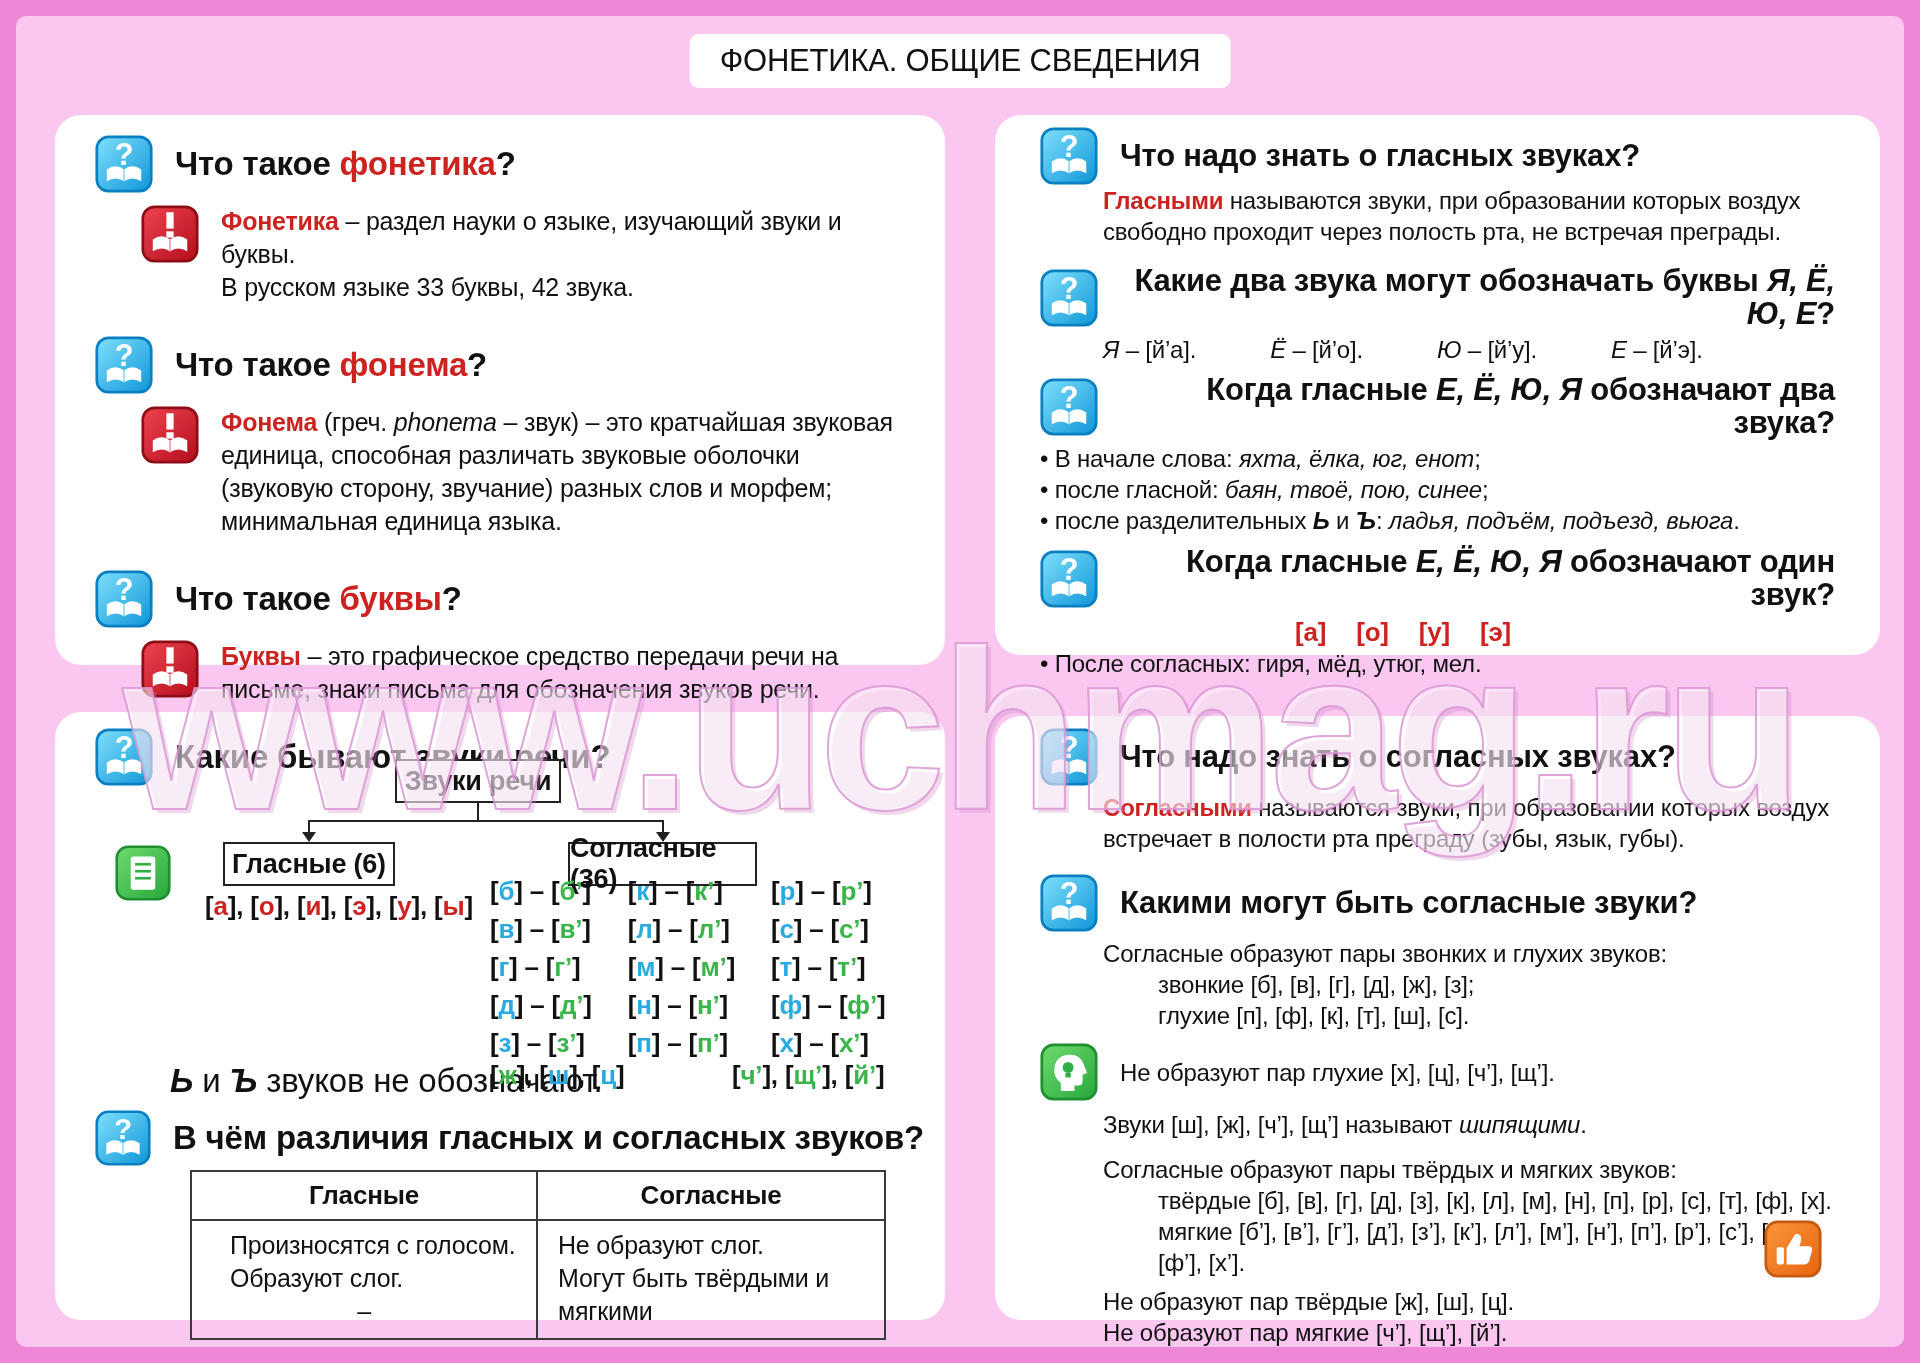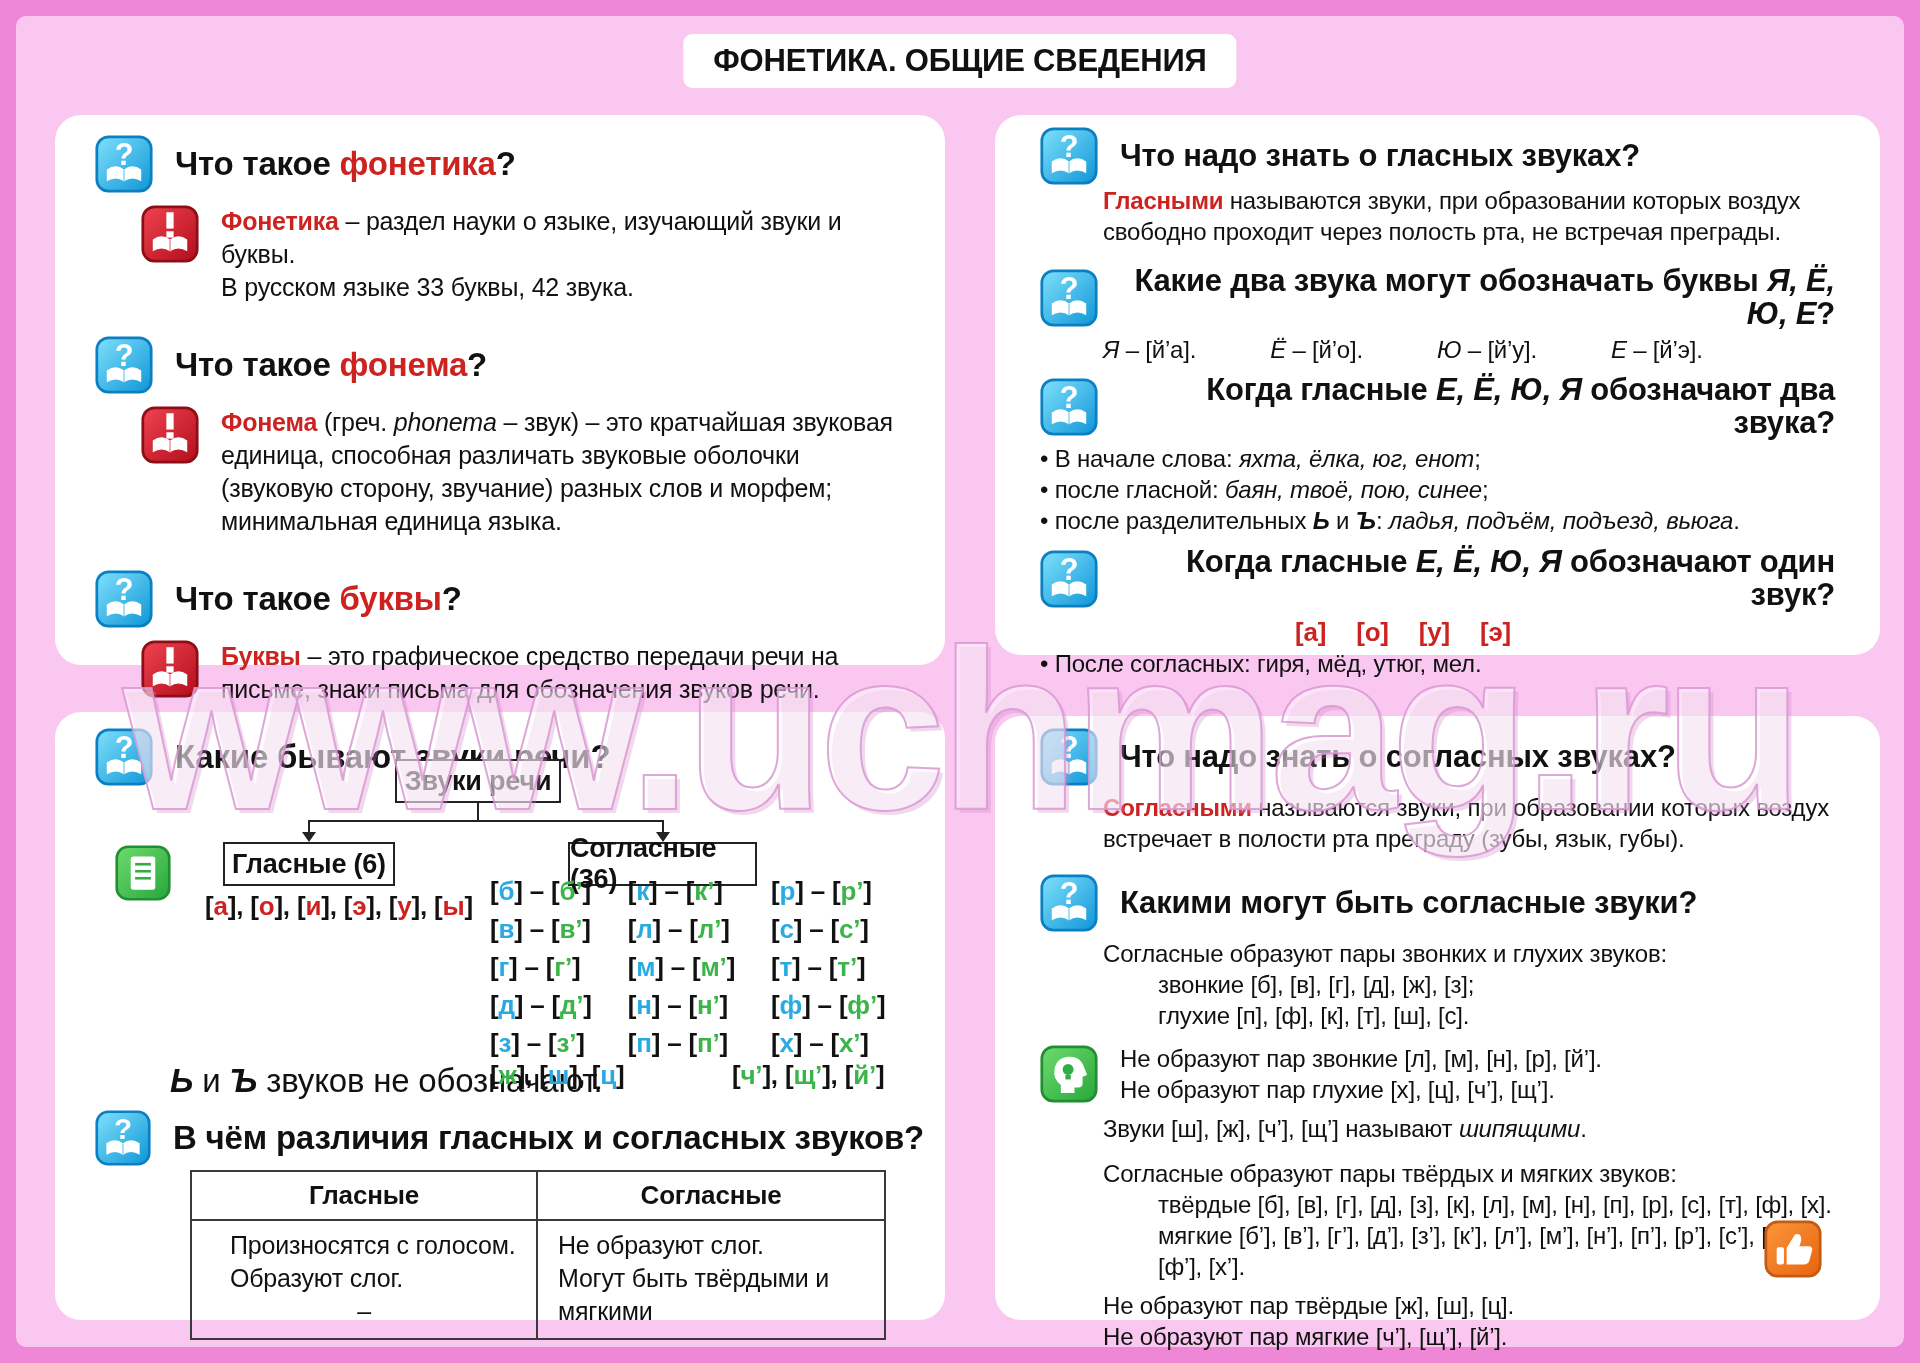--- a/index.html
+++ b/index.html
@@ -1,20 +1,20 @@
 <!DOCTYPE html>
 <html><head>
 <meta charset="utf-8">
 <style>
   html,body{margin:0;padding:0;background:#888;}
   .page{position:relative;width:1920px;height:1363px;background:#ee87d5;overflow:hidden;
         font-family:"Liberation Sans",sans-serif;color:#111;letter-spacing:-0.2px;}
   .field{position:absolute;left:16px;top:16px;right:16px;bottom:16px;background:#fac7f1;border-radius:10px;}
   .title-box{position:absolute;left:50%;transform:translateX(-50%);top:34px;background:#fff;
-             border-radius:9px;padding:9px 30px;font-size:31px;font-weight:bold;z-index:5;white-space:nowrap;}
+             border-radius:9px;padding:9px 30px;font-size:31px;font-weight:normal;z-index:5;white-space:nowrap;}
   .card{position:absolute;background:#fff;border-radius:26px;z-index:1;box-sizing:border-box;}
   #card-tl{left:55px;top:115px;width:890px;height:550px;padding:20px 40px;}
   #card-tr{left:995px;top:115px;width:885px;height:540px;padding:12px 45px;}
   #card-bl{left:55px;top:712px;width:890px;height:608px;}
   #card-br{left:995px;top:716px;width:885px;height:604px;padding:12px 45px;}
 
   .icon{width:58px;height:58px;flex:none;display:block;}
   .icon-sm{width:56px;height:56px;}
   .q-row{display:flex;align-items:center;gap:22px;}
   .d-row{display:flex;align-items:flex-start;gap:22px;padding-left:46px;}
@@ -343,21 +343,20 @@
     <div class="body indent2">глухие [п], [ф], [к], [т], [ш], [с].</div>
 
     <div class="green-row">
       <svg class="icon" viewBox="0 0 64 64">
           <rect x="2" y="2" width="60" height="60" rx="13" fill="url(#gg)" stroke="#1f8f2f" stroke-width="3"></rect>
           <path d="M23 53 v-9 q-9-7 -7-17 Q18 14 31 13 q13-1 17 10 l4 10 -5 2 v7 q0 5 -5 5 h-4 v6 z" fill="#fff"></path>
           <circle cx="31" cy="27" r="6" fill="#2fae44"></circle>
           <rect x="28" y="33" width="6" height="5" fill="#2fae44"></rect>
         </svg>
       <div class="body">
-        <div>Не образуют пар звонкие [л], [м], [н], [р], [й’].</div>
         <div>Не образуют пар глухие [х], [ц], [ч’], [щ’].</div>
       </div>
     </div>
 
     <div class="body indent"><span>Звуки [ш], [ж], [ч’], [щ’] называют </span><span class="it">шипящими</span><span>.</span></div>
 
     <div class="body indent mt14">Согласные образуют пары твёрдых и мягких звуков:</div>
     <div class="body indent2">твёрдые [б], [в], [г], [д], [з], [к], [л], [м], [н], [п], [р], [с], [т], [ф], [х].</div>
     <div class="body indent2">мягкие [б’], [в’], [г’], [д’], [з’], [к’], [л’], [м’], [н’], [п’], [р’], [с’], [т’], [ф’], [х’].</div>
 

